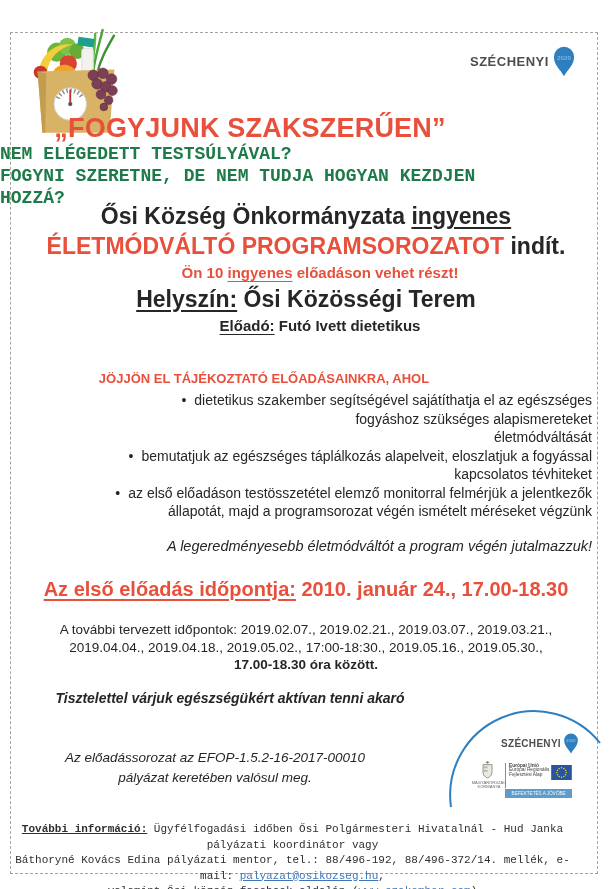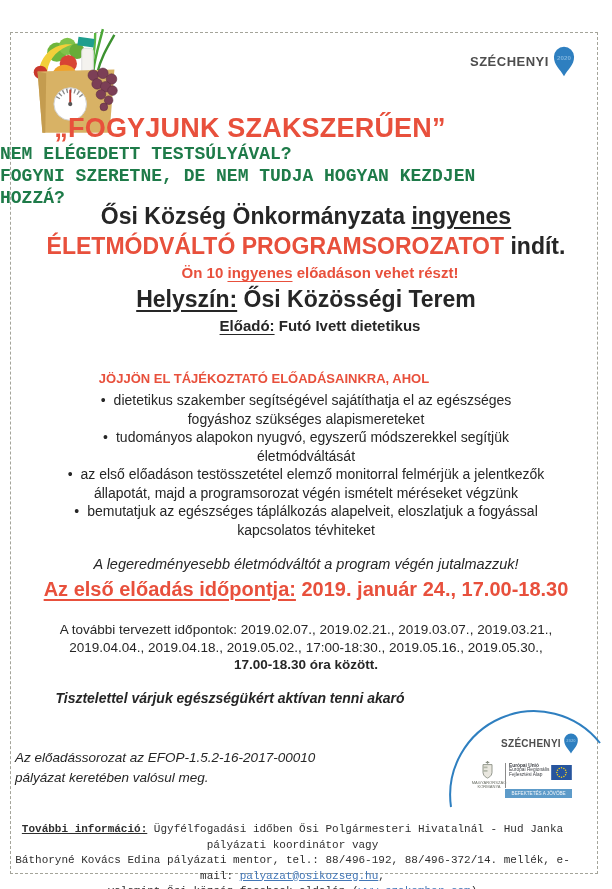--- a/index.html
+++ b/index.html
@@ -24,34 +24,34 @@
   
   .intro{position:absolute;top:201px;left:0;width:612px;text-align:center;}
   .intro .big{font-size:23px;font-weight:bold;line-height:30px;}
   .intro .small{font-size:15px;font-weight:bold;line-height:23px;margin-left:28px;}
   .intro .red{color:var(--red);}
   .u{text-decoration:underline;text-underline-offset:3px;}
   
   .prog-head{position:absolute;top:371px;left:0;width:528px;text-align:center;
     color:var(--red);font-weight:bold;font-size:13px;}
   .bullets{position:absolute;top:391px;left:20px;width:572px;
-    font-size:14px;line-height:18.5px;text-align:center;}
+    font-size:14px;line-height:18.5px;text-align:right;}
   .b-l1::before{content:"•";margin-right:8px;}
   .reward{font-style:italic;font-size:14.5px;margin-top:16px;}
   
   .first-date{position:absolute;top:578px;left:0;width:612px;text-align:center;
     color:var(--red);font-weight:bold;font-size:20px;}
   .more-dates{position:absolute;top:621px;left:16px;width:580px;text-align:center;
     font-size:13.5px;line-height:17.5px;}
   .more-dates .lbl{font-weight:normal;}
   .more-dates .bold{font-weight:bold;}
   
   .invite{position:absolute;top:688px;left:15px;width:430px;text-align:center;
     font-weight:bold;font-style:italic;font-size:14px;line-height:20px;}
-  .efop{position:absolute;top:748px;left:15px;width:400px;
+  .efop{position:absolute;top:748px;left:15px;width:400px;text-align:center;
     font-style:italic;font-size:13.5px;line-height:20px;}
   
   .eu-block{position:absolute;left:443px;top:693px;width:160px;height:122px;}
   .eu-block .arc{position:absolute;left:0;top:0;}
   .sz-small{position:absolute;left:58px;top:40px;display:flex;align-items:center;gap:2px;}
   .coat{position:absolute;left:38px;top:68px;}
   .gov-text{position:absolute;left:8px;top:88px;width:76px;text-align:center;
     font-size:6px;color:#6b6f66;line-height:6px;transform:scale(.68);transform-origin:center top;}
   .eu-box{position:absolute;left:62px;top:70px;width:45px;height:25px;
     border-left:1px solid #8a8a8a;padding-left:3px;overflow:visible;}
@@ -130,36 +130,35 @@
 </div>
 
 <div class="prog-head">JÖJJÖN EL TÁJÉKOZTATÓ ELŐADÁSAINKRA, AHOL</div>
 
 <div class="bullets">
   <div class="bullet">
     <div class="b-l1">dietetikus szakember segítségével sajátíthatja el az egészséges</div>
     <div>fogyáshoz szükséges alapismereteket</div>
   </div>
   <div class="bullet">
-    <div class="b-l1">tudományos alapokon nyugvó, egyszerű módszerekkel segítjük</div>
     <div>életmódváltását</div>
+  </div>
+  <div class="bullet">
+    <div class="b-l1">bemutatjuk az egészséges táplálkozás alapelveit, eloszlatjuk a fogyással</div>
+    <div>kapcsolatos tévhiteket</div>
   </div>
   <div class="bullet">
     <div class="b-l1">az első előadáson testösszetétel elemző monitorral felmérjük a jelentkezők</div>
     <div>állapotát, majd a programsorozat végén ismételt méréseket végzünk</div>
   </div>
-  <div class="bullet">
-    <div class="b-l1">bemutatjuk az egészséges táplálkozás alapelveit, eloszlatjuk a fogyással</div>
-    <div>kapcsolatos tévhiteket</div>
-  </div>
   <div class="reward">A legeredményesebb életmódváltót a program végén jutalmazzuk!</div>
 </div>
 
 <div class="first-date">
-  <span class="u">Az első előadás időpontja:</span><span> 2019. január 24., 17.00-18.30</span>
+  <span class="u">Az első előadás időpontja:</span><span> 2010. január 24., 17.00-18.30</span>
 </div>
 
 <div class="more-dates">
   <div><span class="lbl">A további tervezett időpontok:</span><span> 2019.02.07., 2019.02.21., 2019.03.07., 2019.03.21.,</span></div>
   <div>2019.04.04., 2019.04.18., 2019.05.02., 17:00-18:30., 2019.05.16., 2019.05.30.,</div>
   <div class="bold">17.00-18.30 óra között.</div>
 </div>
 
 <div class="invite">
   <div>Tisztelettel várjuk egészségükért aktívan tenni akaró</div>

